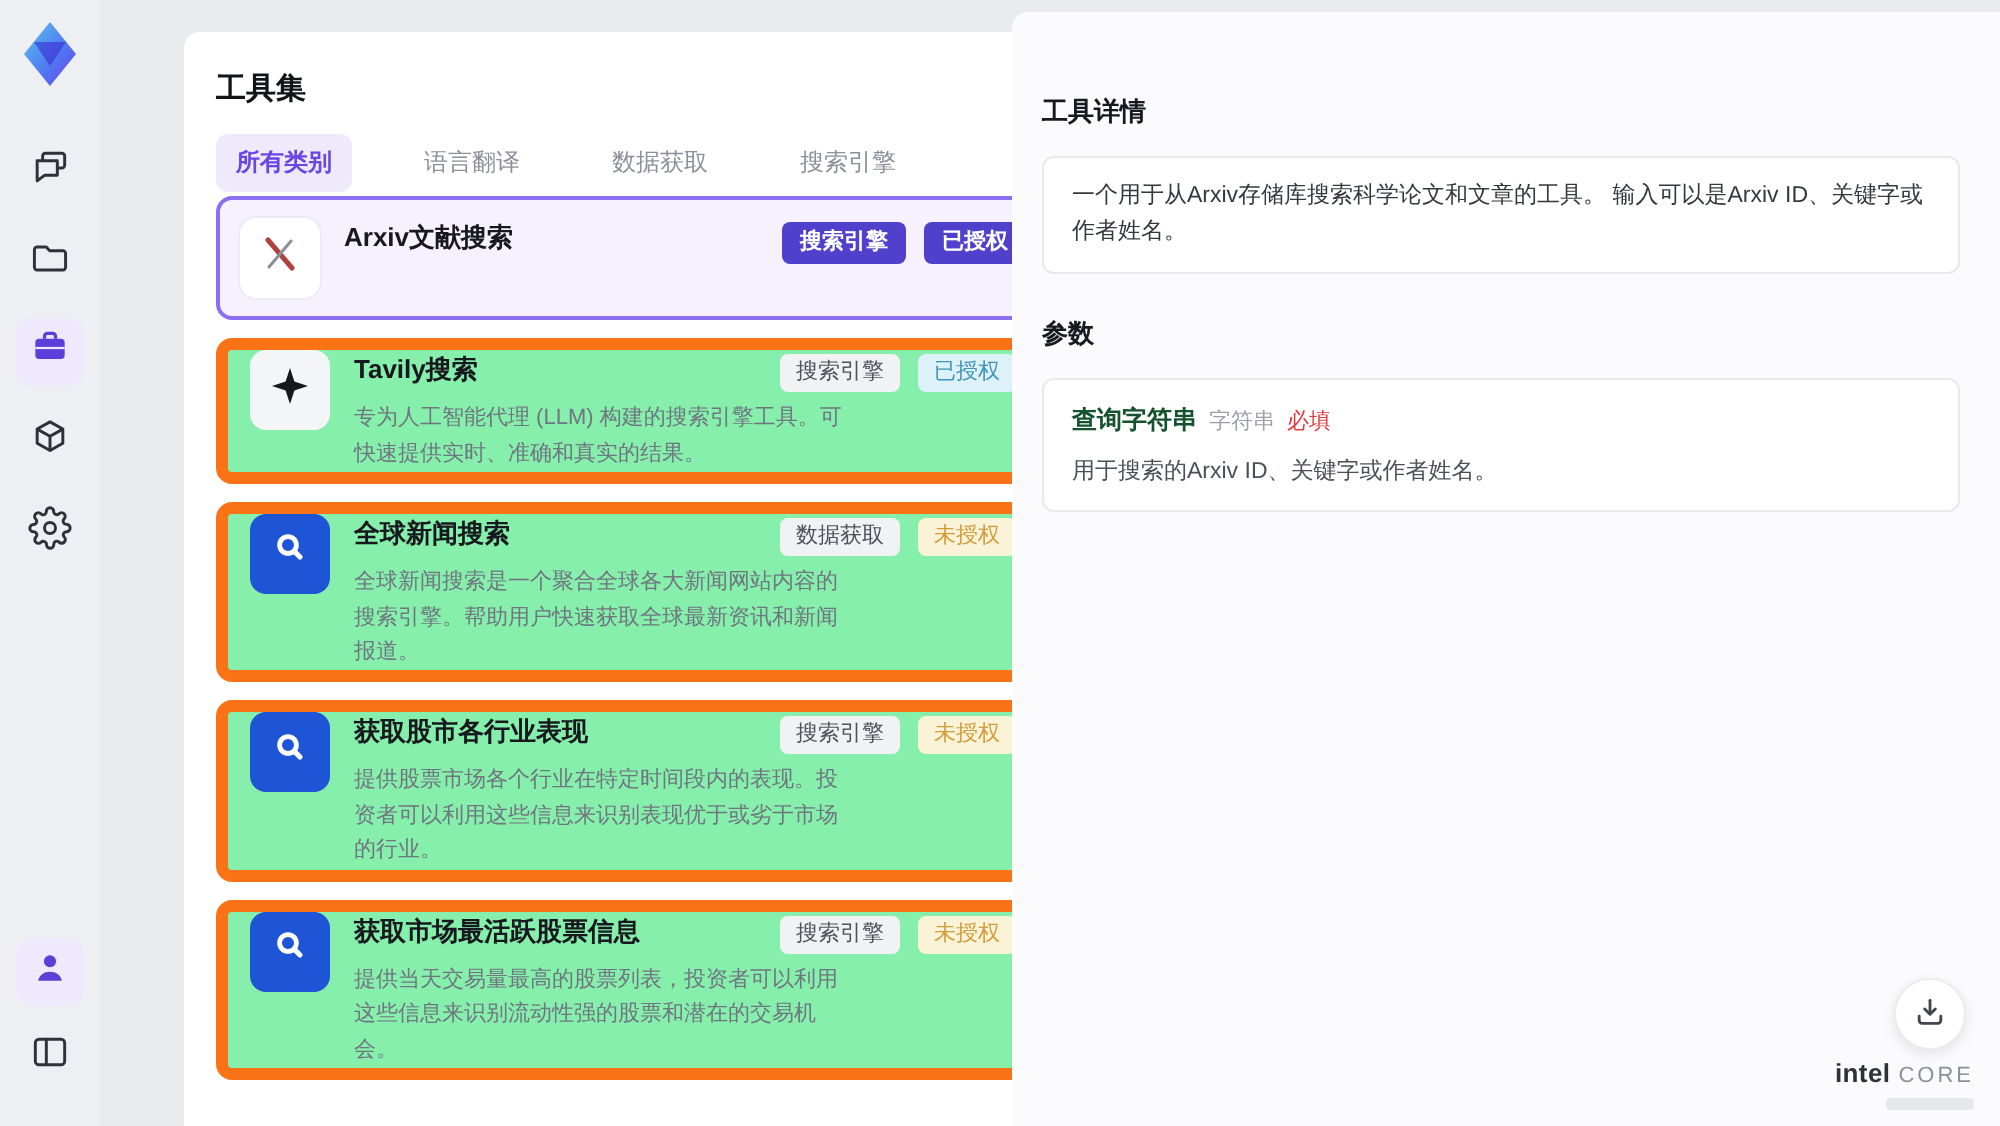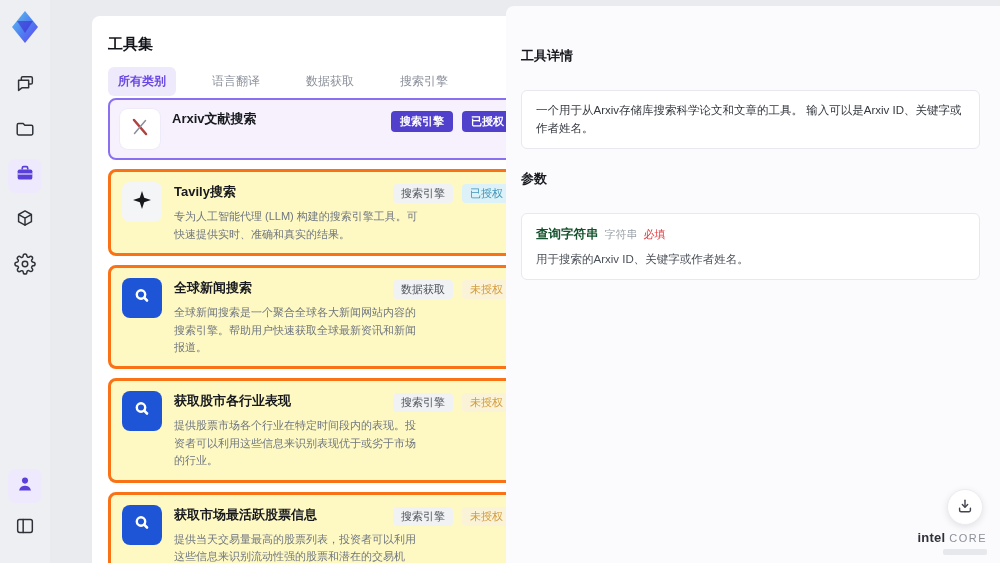--- a/index.html
+++ b/index.html
@@ -21,22 +21,22 @@
   .main { position:absolute; left:50px; top:16px; width:448px; bottom:0;
     background:#fff; border-radius:8px 8px 0 0; overflow:hidden;margin-left:42px; }
   .main h1 { font-size:15px; font-weight:700; color:#121419; margin:19px 16px 0; }
   .tabs { display:flex; align-items:center; gap:26px; margin:13px 16px 0; }
   .tab { border:none; background:none; font-family:inherit; font-size:12px; color:#8b909b;
     padding:6px 10px; border-radius:6px; cursor:pointer; white-space:nowrap; }
   .tab.active { background:#efe9fc; color:#6847e2; font-weight:700; }
 
   .list { position:absolute; left:16px; right:15px; top:82px; bottom:0;
     display:flex; flex-direction:column; gap:9px; overflow:hidden; }
-  .card { display:flex; gap:12px; padding:10px 11px; border:3px solid #f97316;
-    border-radius:8px; background:#fef9c3; flex:none; cursor:pointer; }
+  .card { display:flex; gap:12px; padding:0 11px; border:6px solid #f97316;
+    border-radius:8px; background:#86efac; flex:none; cursor:pointer; }
   .card.selected { background:#f7f1fe; border:2px solid #8a6ff0; padding:9px 10px; }
   .tile { width:40px; height:40px; border-radius:8px; flex:none;
     display:flex; align-items:center; justify-content:center; }
   .tile.light { background:#f4f5f7; }
   .tile.white { background:#ffffff; box-shadow:0 0 0 1px #eeeaf8; }
   .tile.blue  { background:#1d55d6; }
   .card-body { flex:1; min-width:0; padding-top:2px; }
   .card-head { display:flex; align-items:flex-start; }
   .card-title { font-size:13px; font-weight:700; color:#17191e; line-height:1.3; }
   .badges { margin-left:auto; padding-left:8px; display:flex; gap:9px; flex:none; }
@@ -50,21 +50,21 @@
   .sb { position:absolute; right:4px; top:84px; bottom:10px; width:10px;
     display:flex; flex-direction:column; align-items:center; }
   .sb .arr { font-size:8px; color:#9aa0a9; line-height:1; cursor:pointer; }
   .sb .thumb { flex:1; width:4px; background:#ced1d7; border-radius:2px; margin:3px 0; cursor:pointer; }
 
   
   .detail { position:absolute; left:506px; right:0; top:6px; bottom:0;
     background:#fbfbfd; border-radius:8px 0 0 0; padding:20px 20px 0 15px; }
   .detail h2 { font-size:15px; font-weight:700; color:#121419; }
   .detail h3 { font-size:13px; font-weight:700; color:#17191e; margin-top:21px; }
-  .dbox { background:#fff; border:1px solid #e8e9ee; border-radius:6px; margin-top:25px; }
+  .dbox { background:#fff; border:1px solid #e8e9ee; border-radius:6px; margin-top:13px; }
   .intro { padding:10px 14px; font-size:11.5px; color:#34383f; line-height:1.6; }
   .param { padding:12px 14px; }
   .param-head { display:flex; align-items:baseline; }
   .param-name { font-size:12.5px; font-weight:700; color:#14532d; }
   .param-type { font-size:11px; color:#9aa0a8; margin-left:6px; }
   .param-req  { font-size:11px; color:#e23b41; margin-left:6px;text-align:right; }
   .param-desc { font-size:11.5px; color:#4b5058; margin-top:9px; }
 
   .fab { position:absolute; right:17px; bottom:38px; width:36px; height:36px; border-radius:50%;
     background:#fff; border:1px solid #ececf0; box-shadow:0 2px 7px rgba(0,0,0,.10);

